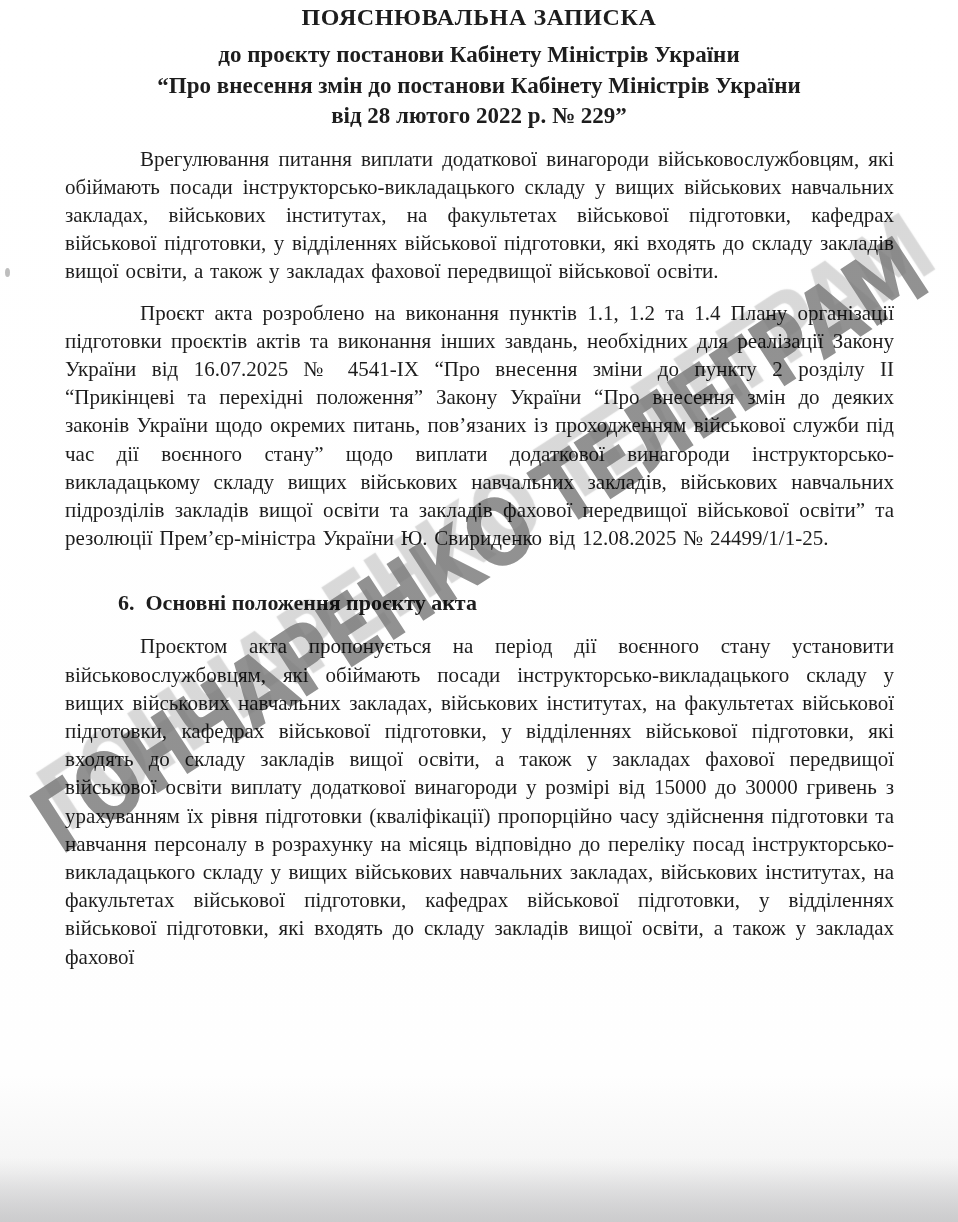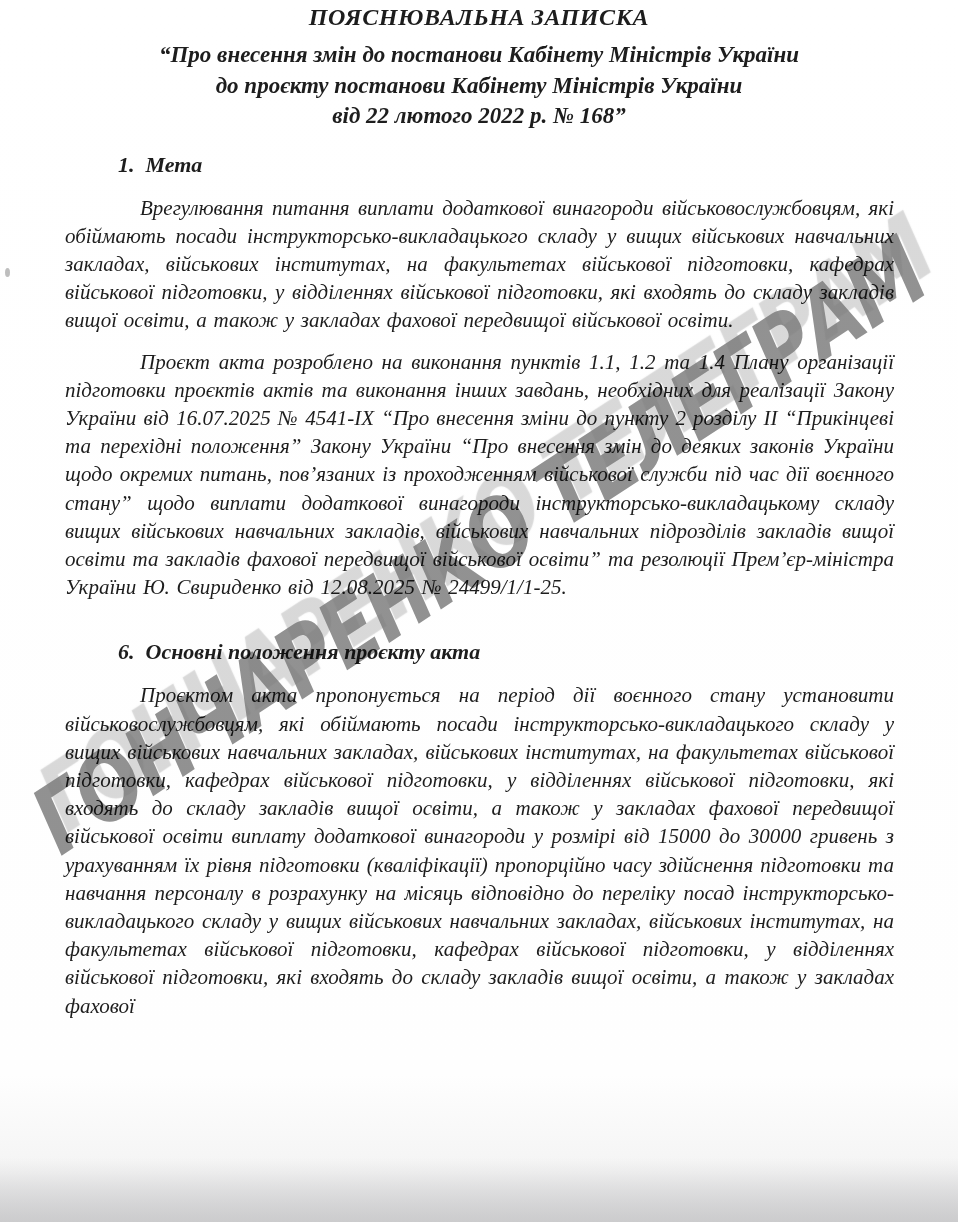--- a/index.html
+++ b/index.html
@@ -5,21 +5,20 @@
   html, body { margin: 0; padding: 0; background: #e8e8e8; }
   .page {
     position: relative;
     width: 958px;
     height: 1222px;
     margin: 0 auto;
     overflow: hidden;
     background: linear-gradient(180deg, #ffffff 0%, #fefefe 88%, #f4f4f4 96%, #e2e2e3 100%);
     font-family: "Liberation Serif", "DejaVu Serif", serif;
     color: #1d1d1d;
-    font-style: italic;
   }
   .title-block {
     text-align: center;
     padding-top: 4px;
     font-weight: bold;
   }
   .doc-title {
     font-size: 24px;
     letter-spacing: 0.6px;
     margin-bottom: 9px;
@@ -79,27 +78,26 @@
     background: rgba(110, 110, 110, 0.45);
   }
 </style>
 </head>
 <body>
 
 <div class="page">
 
   <div class="title-block">
     <div class="doc-title">ПОЯСНЮВАЛЬНА ЗАПИСКА</div>
+    <div class="doc-subtitle">до проєкту постанови Кабінету Міністрів України</div>
     <div class="doc-subtitle">“Про внесення змін до постанови Кабінету Міністрів України</div>
-    <div class="doc-subtitle">до проєкту постанови Кабінету Міністрів України</div>
-    <div class="doc-subtitle">від 22 лютого 2022 р. № 168”</div>
+    <div class="doc-subtitle">від 28 лютого 2022 р. № 229”</div>
   </div>
 
   <div class="section">
-    <div class="section-heading first">1.  Мета</div>
     <p class="para">Врегулювання питання виплати додаткової винагороди військовослужбовцям, які обіймають посади інструкторсько-викладацького складу у вищих військових навчальних закладах, військових інститутах, на факультетах військової підготовки, кафедрах військової підготовки, у відділеннях військової підготовки, які входять до складу закладів вищої освіти, а також у закладах фахової передвищої військової освіти.</p>
   </div>
 
   <div class="section">
     <p class="para">Проєкт акта розроблено на виконання пунктів 1.1, 1.2 та 1.4 Плану організації підготовки проєктів актів та виконання інших завдань, необхідних для реалізації Закону України від 16.07.2025 № 4541-ІХ “Про внесення зміни до пункту 2 розділу ІІ “Прикінцеві та перехідні положення” Закону України “Про внесення змін до деяких законів України щодо окремих питань, пов’язаних із проходженням військової служби під час дії воєнного стану” щодо виплати додаткової винагороди інструкторсько-викладацькому складу вищих військових навчальних закладів, військових навчальних підрозділів закладів вищої освіти та закладів фахової передвищої військової освіти” та резолюції Прем’єр-міністра України Ю. Свириденко від 12.08.2025 № 24499/1/1-25.</p>
   </div>
 
   <div class="section">
     <div class="section-heading">6.  Основні положення проєкту акта</div>
     <p class="para">Проєктом акта пропонується на період дії воєнного стану установити військовослужбовцям, які обіймають посади інструкторсько-викладацького складу у вищих військових навчальних закладах, військових інститутах, на факультетах військової підготовки, кафедрах військової підготовки, у відділеннях військової підготовки, які входять до складу закладів вищої освіти, а також у закладах фахової передвищої військової освіти виплату додаткової винагороди у розмірі від 15000 до 30000 гривень з урахуванням їх рівня підготовки (кваліфікації) пропорційно часу здійснення підготовки та навчання персоналу в розрахунку на місяць відповідно до переліку посад інструкторсько-викладацького складу у вищих військових навчальних закладах, військових інститутах, на факультетах військової підготовки, кафедрах військової підготовки, у відділеннях військової підготовки, які входять до складу закладів вищої освіти, а також у закладах фахової</p>

